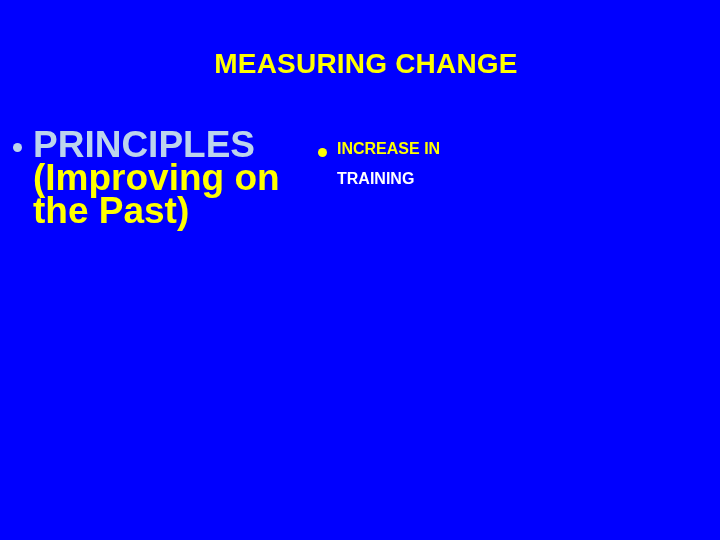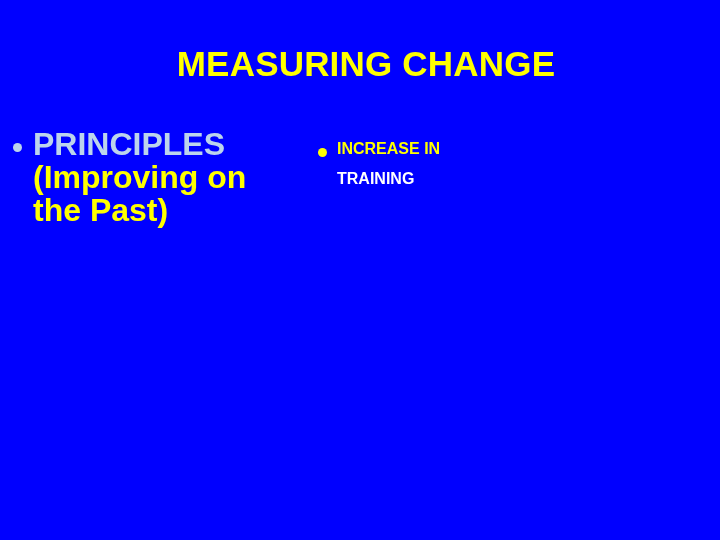--- a/index.html
+++ b/index.html
@@ -19,21 +19,21 @@
 
   
   #slide-title {
     position: absolute;
     left: 0;
     top: 43px;
     width: 720px;
     text-align: center;
     padding-left: 12px;
     box-sizing: border-box;
-    font-size: 35px;
+    font-size: 28px;
     font-weight: bold;
     line-height: 42px;
     color: #ffff00;
     letter-spacing: 0.2px;
     white-space: nowrap;
   }
 
   
   .column {
     position: absolute;
@@ -73,21 +73,21 @@
     left: 8px;
   }
 
   .bullet-text {
     display: block;
     padding-left: 27px;
     font-weight: bold;
   }
 
   #column-left .bullet-text {
-    font-size: 32px;
+    font-size: 37px;
     line-height: 33px;
   }
   #column-right .bullet-text {
     font-size: 16px;
     line-height: 30px;
   }
 
   .seg-principles { color: #bcd4ec; }
   .seg-yellow     { color: #ffff00; }
   .seg-white      { color: #ffffff; }

